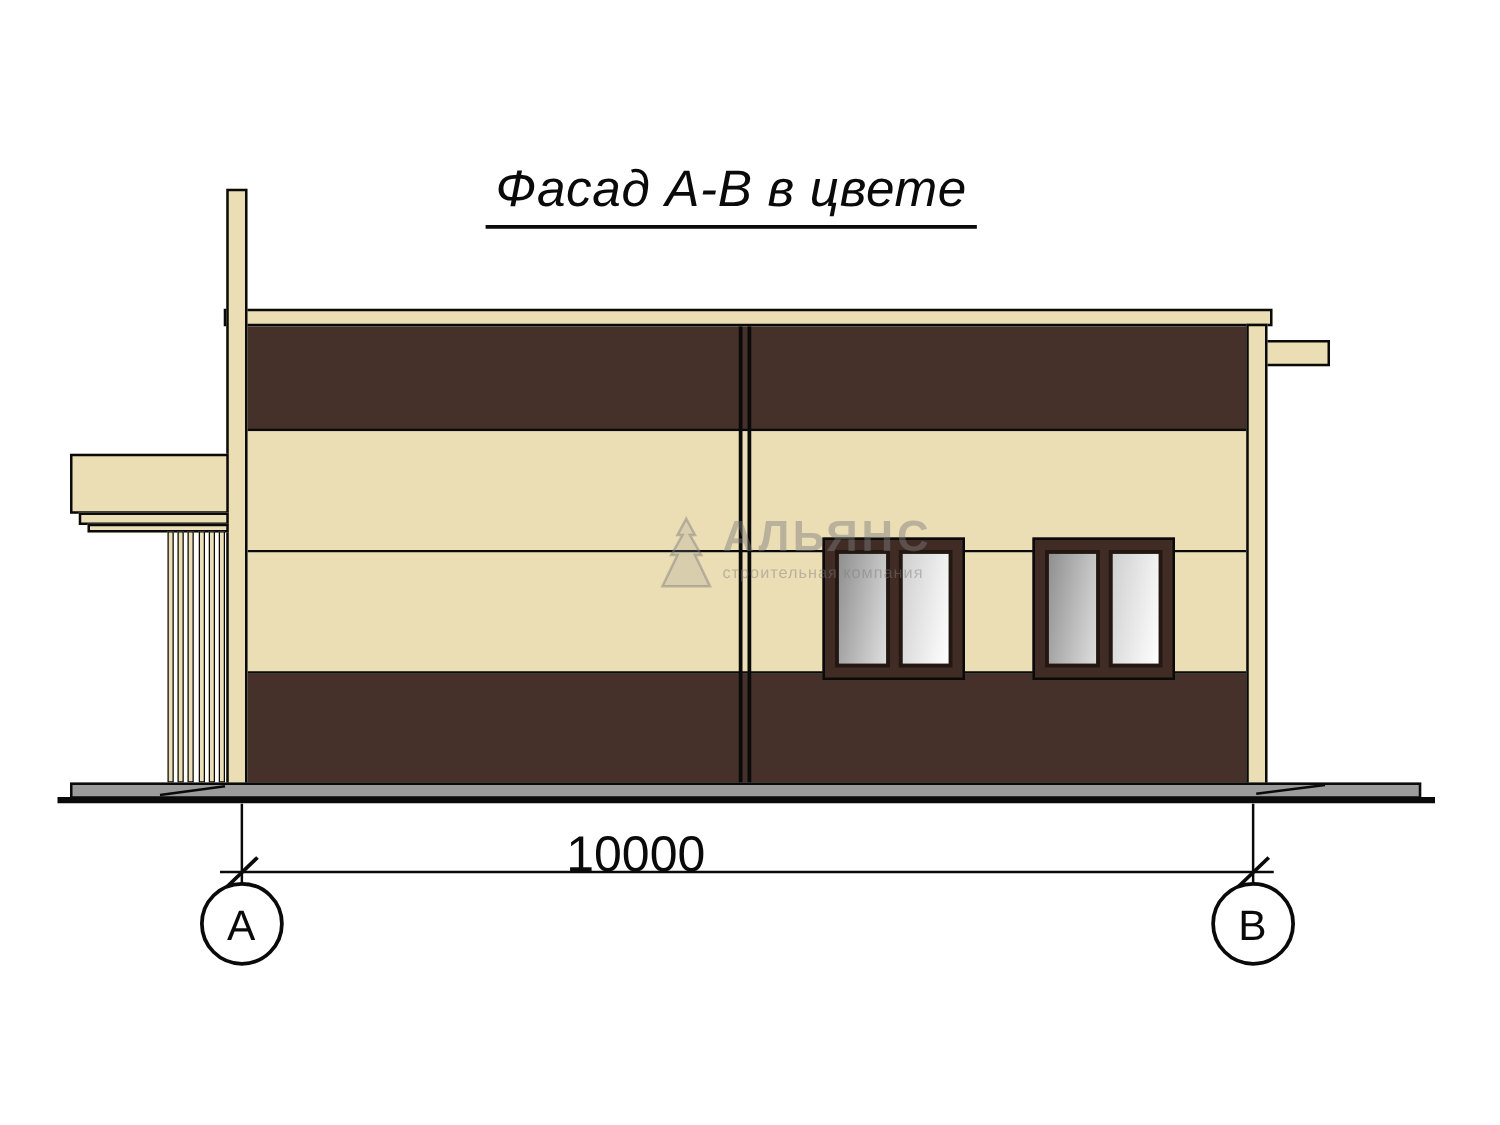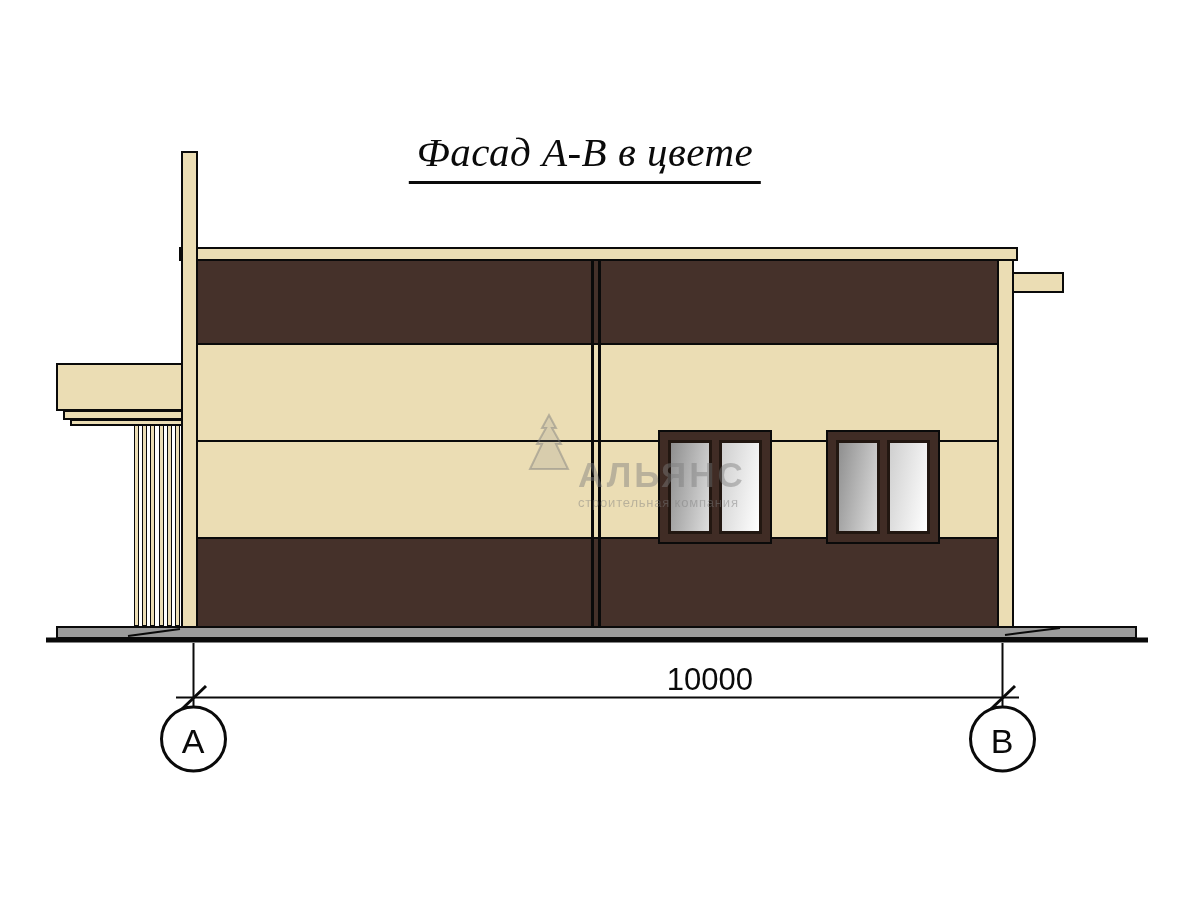--- a/index.html
+++ b/index.html
@@ -9,21 +9,21 @@
     font-family: "Liberation Sans", sans-serif;
     overflow:hidden;
   }
   .abs { position:absolute; box-sizing:border-box; }
 
   
   #title {
     left:585px; top:128px; transform:translateX(-50%);
     font-size:41px; font-style:italic; color:var(--line);
     border-bottom:3px solid var(--line);
-    padding:0 8px 5px 8px; white-space:nowrap; letter-spacing:0.5px;font-family:Liberation Serif, serif;
+    padding:0 8px 5px 8px; white-space:nowrap; letter-spacing:0.5px;
   }
 
   
   .timber { background:var(--cream); border:2px solid var(--line); }
 
   #wall { left:196px; top:259px; width:803px; height:371px;
           border:2px solid var(--line); display:flex; flex-direction:column; }
   .band { width:100%; }
   .band.brown { background:var(--brown); }
   .band.cream { background:var(--cream); }
@@ -59,36 +59,36 @@
 
   
   #ground-slab { left:56px; top:626px; width:1081px; height:13px;
                  background:var(--slab); border:2px solid var(--line); }
 
   
   #watermark { left:528px; top:412px; display:flex; align-items:flex-start;
                gap:8px; pointer-events:none; color:var(--watermark); }
   #wm-logo { width:42px; height:60px; }
   #wm-logo path { fill:rgba(150,150,150,0.22); stroke:var(--watermark); stroke-width:2; }
-  #wm-name { font-size:35px; font-weight:bold; letter-spacing:3px; line-height:1.0;margin-top:45px; }
+  #wm-name { font-size:35px; font-weight:bold; letter-spacing:3px; line-height:1.0; }
   #wm-tagline { font-size:13px; letter-spacing:0.8px; margin-top:3px; }
 
   
   #overlay { left:0; top:0; width:1200px; height:900px; pointer-events:none; }
   .ln  { stroke:var(--line); stroke-width:2; fill:none; }
   .lnThick { stroke:var(--line); stroke-width:5; fill:none; }
   .tick { stroke:var(--line); stroke-width:3; fill:none; }
   .axis-circle { stroke:var(--line); stroke-width:3; fill:#ffffff; }
 
   .axis-label { width:64px; text-align:center; font-size:34px; color:var(--line); }
   #axis-label-a { left:161px; top:722px; }
   #axis-label-b { left:970px; top:722px; }
 
-  #dim-value { left:453px; top:662px; width:300px; text-align:right;
-               font-size:31px; color:var(--line); }
+  #dim-value { left:453px; top:662px; width:300px; text-align:left;
+               font-size:40px; color:var(--line); }
 </style>
 </head>
 <body>
 
 <div id="canvas">
 
   <div id="wall" class="abs">
     <div id="band-brown-top" class="band brown"></div>
     <div id="band-cream-mid1" class="band cream"></div>
     <div id="band-cream-mid2" class="band cream"></div>

